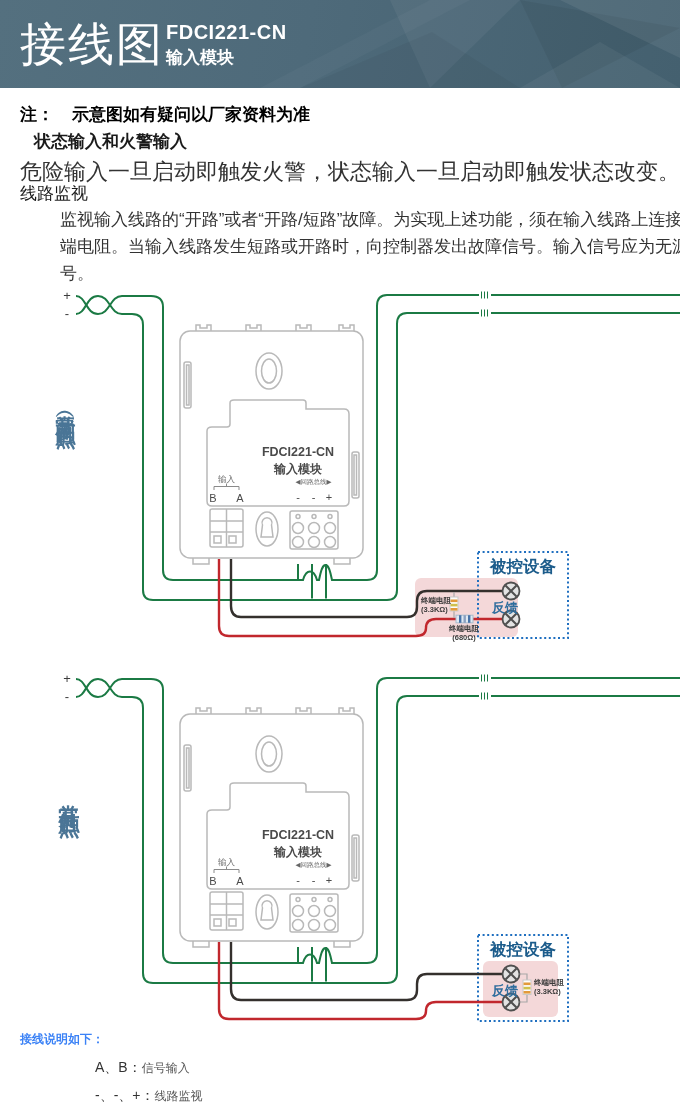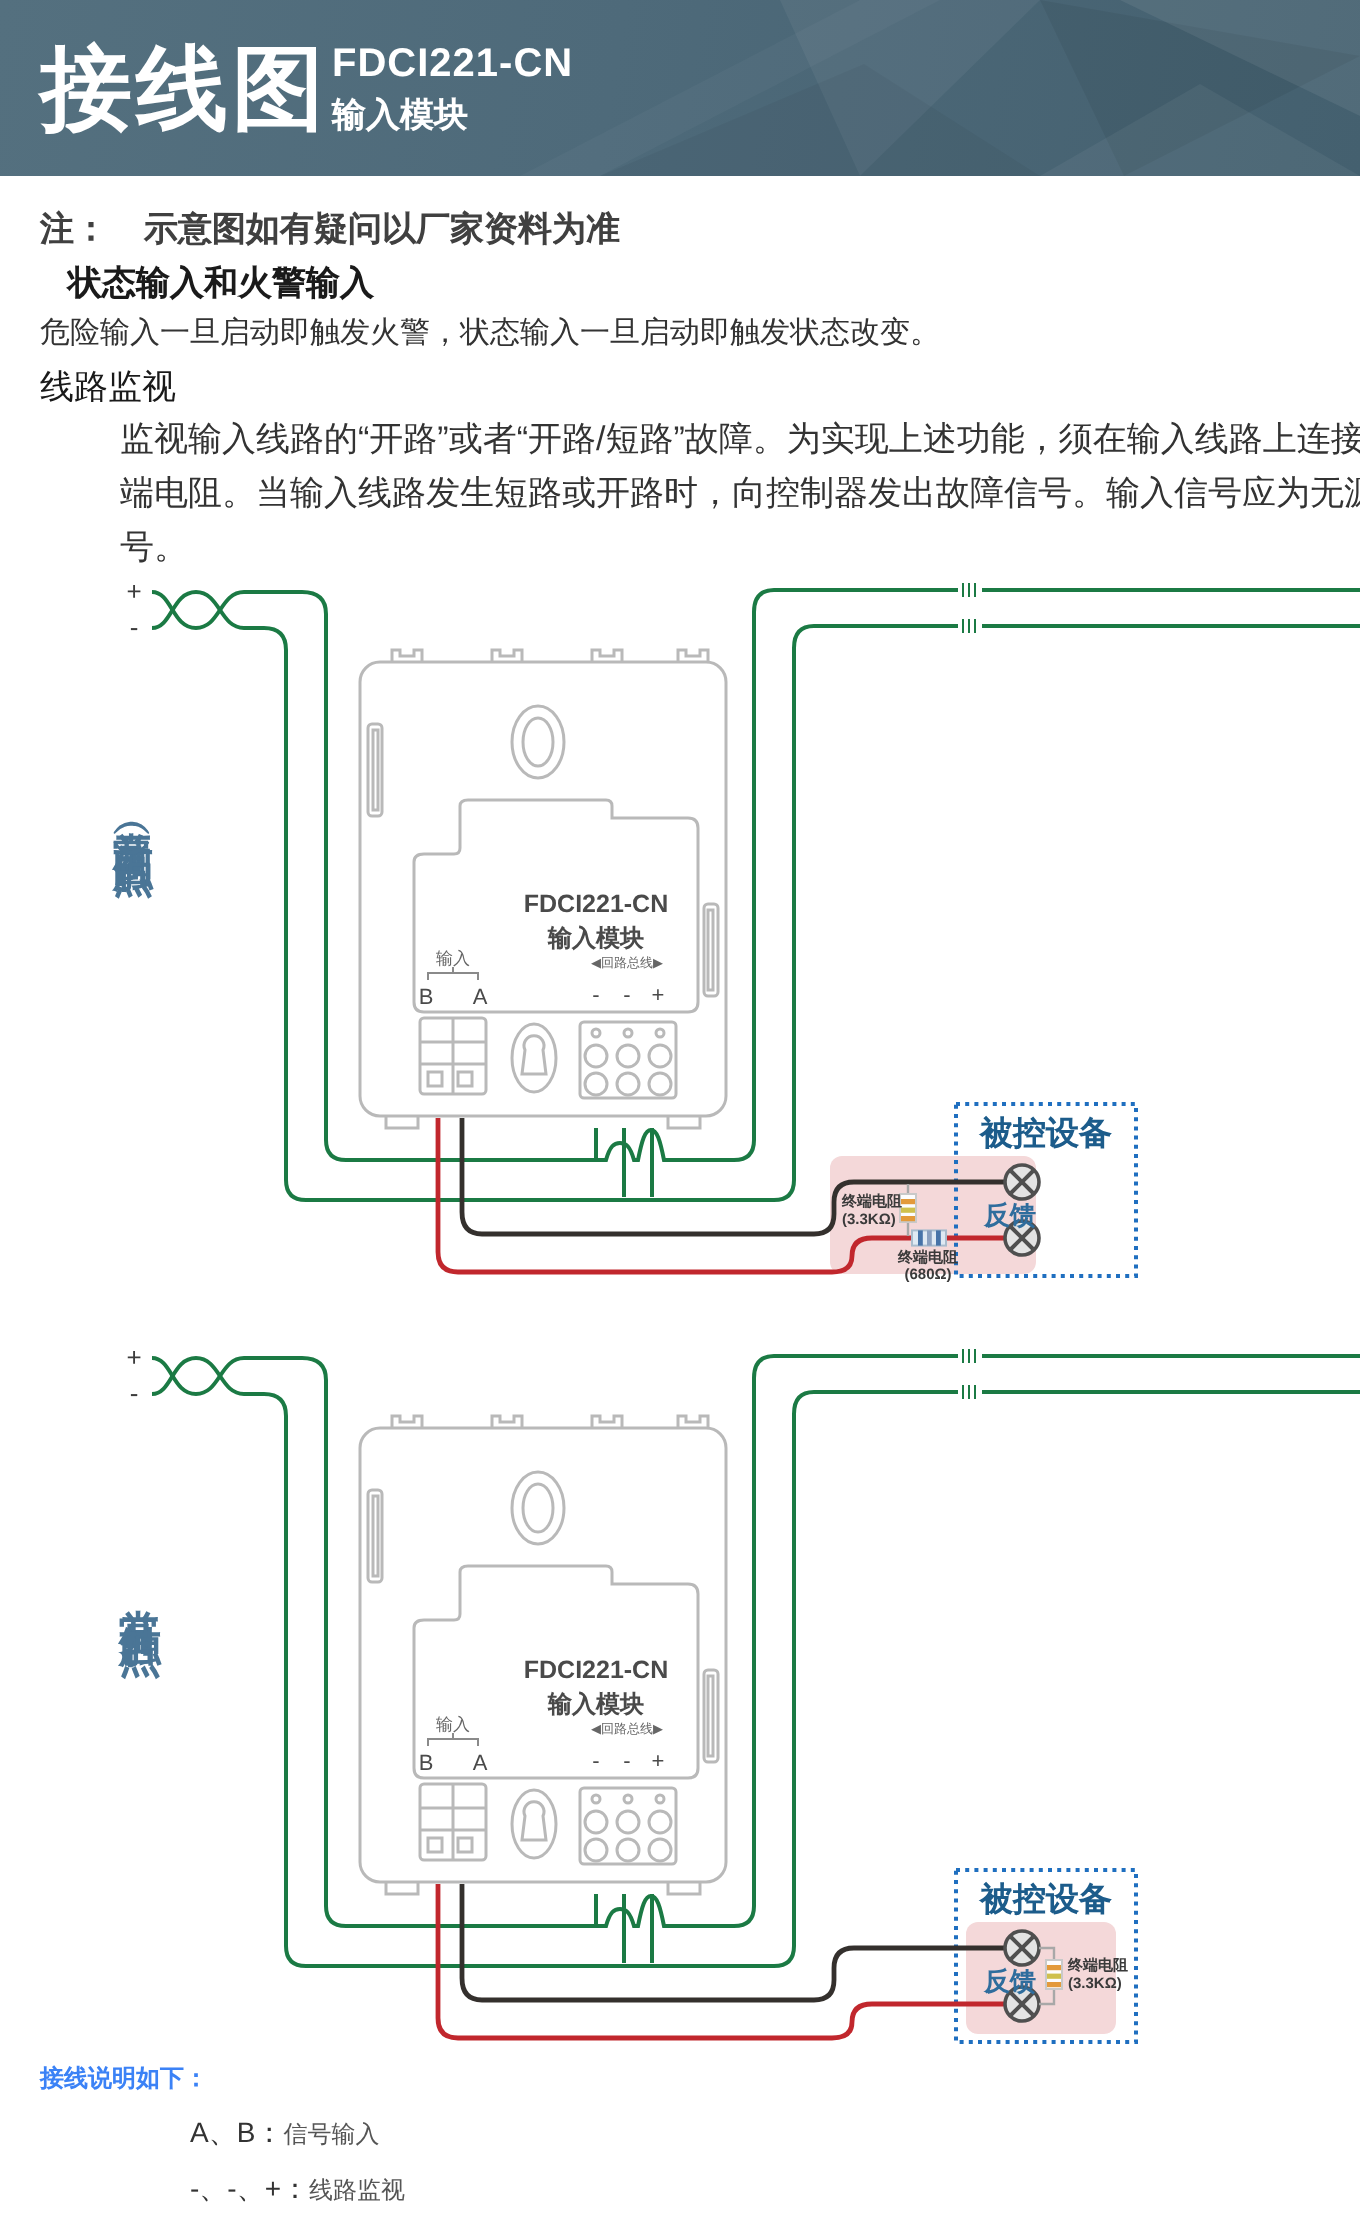--- a/index.html
+++ b/index.html
@@ -2,28 +2,28 @@
 <html><head>
 <meta charset="utf-8">
 <style>
   html,body{margin:0;padding:0;background:#fff;}
   .page{position:relative;width:680px;height:1109px;background:#ffffff;overflow:hidden;
         font-family:"Liberation Sans","DejaVu Sans",sans-serif;}
   
   .header{position:absolute;left:0;top:0;width:680px;height:88px;
           background:linear-gradient(100deg,#54707f 0%,#4e6a7a 45%,#44606f 100%);}
   .header svg{position:absolute;left:0;top:0;}
-  .header-title{position:absolute;left:20px;top:14px;font-size:46px;font-weight:700;color:#ffffff;letter-spacing:2px;}
+  .header-title{position:absolute;left:20px;top:14px;font-size:46px;font-weight:400;color:#ffffff;letter-spacing:2px;}
   .header-model{position:absolute;left:166px;top:21px;font-size:20px;font-weight:600;color:#ffffff;letter-spacing:.5px;}
   .header-product{position:absolute;left:166px;top:46px;font-size:17px;font-weight:600;color:#ffffff;}
   
-  .note-line{position:absolute;left:20px;top:103px;font-size:17px;font-weight:700;color:#404040;}
+  .note-line{position:absolute;left:20px;top:103px;font-size:17px;font-weight:700;color:#000000;}
   .note-label{margin-right:18px;}
   .sec-title1{position:absolute;left:20px;top:130px;font-size:17px;font-weight:700;color:#1a1a1a;margin-left:14px;}
-  .sec-body1{position:absolute;left:20px;top:157px;font-size:15px;color:#333;}
+  .sec-body1{position:absolute;left:20px;top:157px;font-size:22px;color:#333;}
   .sec-title2{position:absolute;left:20px;top:182px;font-size:17px;font-weight:400;color:#1a1a1a;}
   .sec-body2{position:absolute;left:20px;top:206px;width:650px;font-size:17px;color:#333;line-height:27px;margin-left:40px;}
   
   .diagram-svg{position:absolute;left:0;top:280px;width:680px;height:770px;}
   .side-label{position:absolute;color:#4a7596;writing-mode:vertical-rl;text-orientation:mixed;
               font-weight:600;}
   .side-label-1{left:53px;top:400px;font-size:20px;letter-spacing:2px;}
   .side-label-2{left:55px;top:788px;font-size:21px;letter-spacing:4px;}
   
   .legend-title{position:absolute;left:20px;top:1031px;font-size:12px;font-weight:700;color:#3b82f6;}

